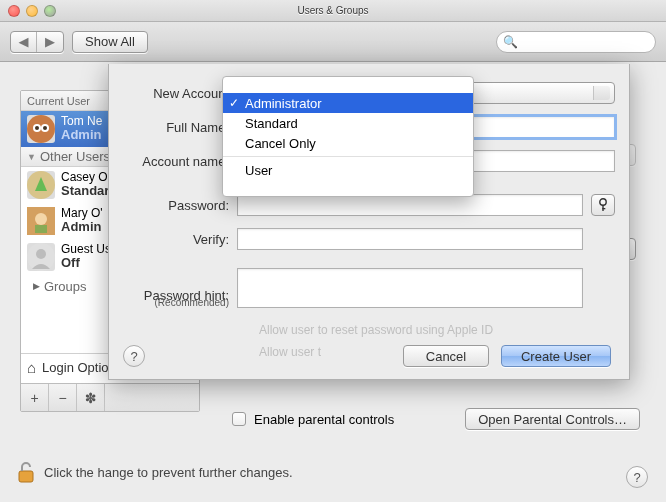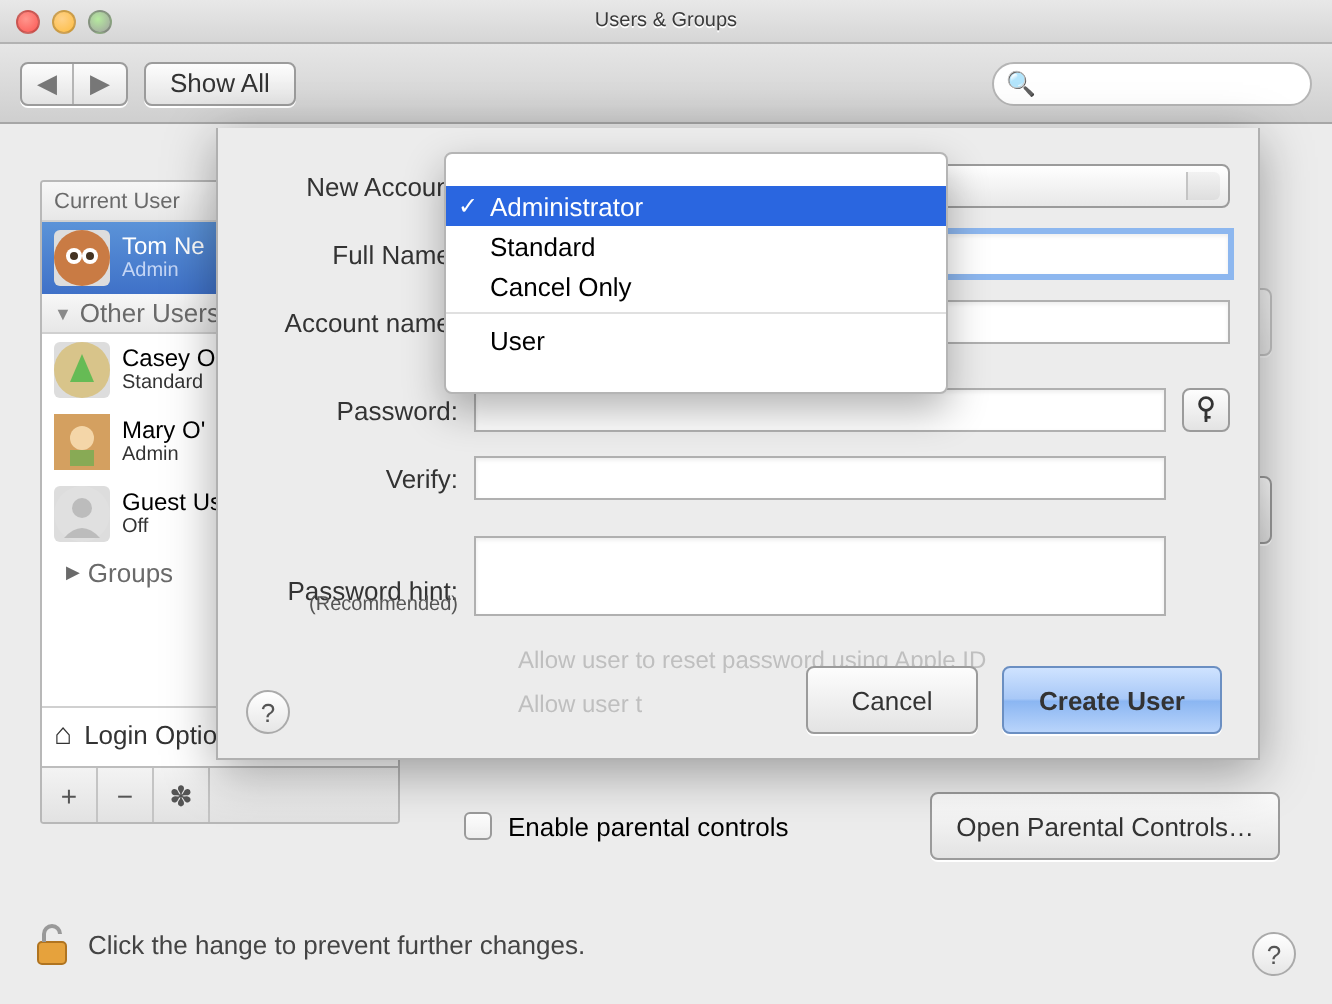--- a/index.html
+++ b/index.html
@@ -29,32 +29,32 @@
 
 
 .sidebar { position: absolute; left: 20px; top: 90px; width: 180px; height: 322px; border: 1px solid #b8b8b8; background: #fff; border-radius: 2px; box-shadow: inset 0 1px 0 #fff; overflow: hidden; }
 .sidehdr { height: 20px; background: linear-gradient(#f7f7f7,#e7e7e7); border-bottom: 1px solid #d0d0d0; font-size: 11px; color: #6a6a6a; display: flex; align-items: center; padding: 0 6px; }
 .sidehdr .tri { margin-right: 4px; font-size: 9px; color: #8a8a8a; }
 .userrow { height: 36px; display: flex; align-items: center; padding: 0 6px; gap: 6px; }
 .userrow.selected { background: linear-gradient(#5b93d8,#3f71c8); color: #fff; }
 .avatar { width: 28px; height: 28px; border-radius: 3px; background: #ddd; display: flex; align-items: center; justify-content: center; font-size: 18px; }
 .avatar svg { width: 28px; height: 28px; }
 .uname { font-size: 12px; line-height: 1.1; }
-.urole { font-size: 10px; line-height: 1.1; opacity: 0.8; }
+.urole { font-size: 13px; line-height: 1.1; opacity: 0.8; font-weight: bold; }
 .userrow.selected .urole { color: #e3ecff; }
 .siderow-groups { height: 22px; display: flex; align-items: center; padding-left: 12px; color: #6a6a6a; font-size: 11px; }
 .siderow-groups .tri { margin-right: 4px; font-size: 9px; }
 .loginopts { position: absolute; bottom: 30px; left: 0; right: 0; height: 28px; border-top: 1px solid #d0d0d0; display: flex; align-items: center; padding: 0 6px; gap: 6px; font-size: 12px; color: #333; }
 .loginopts .house { font-size: 15px; }
 .sidebottom { position: absolute; bottom: 0; left: 0; right: 0; height: 28px; border-top: 1px solid #bdbdbd; background: linear-gradient(#f3f3f3,#e2e2e2); display: flex; }
 .sidebottom .sbtn { width: 28px; height: 100%; border-right: 1px solid #c4c4c4; display: flex; align-items: center; justify-content: center; color: #555; font-size: 14px; }
 .parhint { position: absolute; left: 232px; bottom: 72px; right: 26px; display: flex; align-items: center; gap: 8px; }
 .checkbox { width: 14px; height: 14px; border: 1px solid #9a9a9a; border-radius: 3px; background: linear-gradient(#fff,#eee); }
-.aquabtn { height: 34px; padding: 0 12px; border: 1px solid #9b9b9b; border-radius: 4px; background: linear-gradient(#fdfdfd,#e3e3e3); box-shadow: 0 1px 0 #fff; color: #333; display: flex; align-items: center; }
-.aquabtn.blue { background: linear-gradient(#cfe3ff,#a8c8f7 48%,#8bb6f2 52%,#b9d4fb); border-color: #6b8fc2; font-weight: bold; }
+.aquabtn { height: 22px; padding: 0 12px; border: 1px solid #9b9b9b; border-radius: 4px; background: linear-gradient(#fdfdfd,#e3e3e3); box-shadow: 0 1px 0 #fff; color: #333; display: flex; align-items: center; }
+.aquabtn.blue { background: linear-gradient(#cfe3ff,#a8c8f7 48%,#8bb6f2 52%,#b9d4fb); border-color: #6b8fc2; }
 
 
 .lockfoot { position: absolute; left: 16px; bottom: 18px; display: flex; align-items: center; gap: 8px; font-size: 12px; color: #444; }
 .helpbtn { position: absolute; right: 18px; bottom: 14px; width: 22px; height: 22px; border-radius: 50%; border: 1px solid #aaa; background: linear-gradient(#fff,#e6e6e6); display: flex; align-items: center; justify-content: center; color: #555; }
 
 
 .sheet { position: absolute; left: 108px; top: 64px; width: 522px; height: 316px; background: #ececec; border: 1px solid #b0b0b0; border-top: none; box-shadow: 0 6px 24px rgba(0,0,0,0.35); }
 .sheetrow { display: flex; align-items: center; margin: 12px 14px 0 0; gap: 8px; }
 .sheetrow .lbl { width: 120px; text-align: right; font-size: 13px; color: #333; }
 .sheetrow .sublbl { font-size: 10px; color: #555; text-align: right; width: 120px; margin-top: -6px; }

